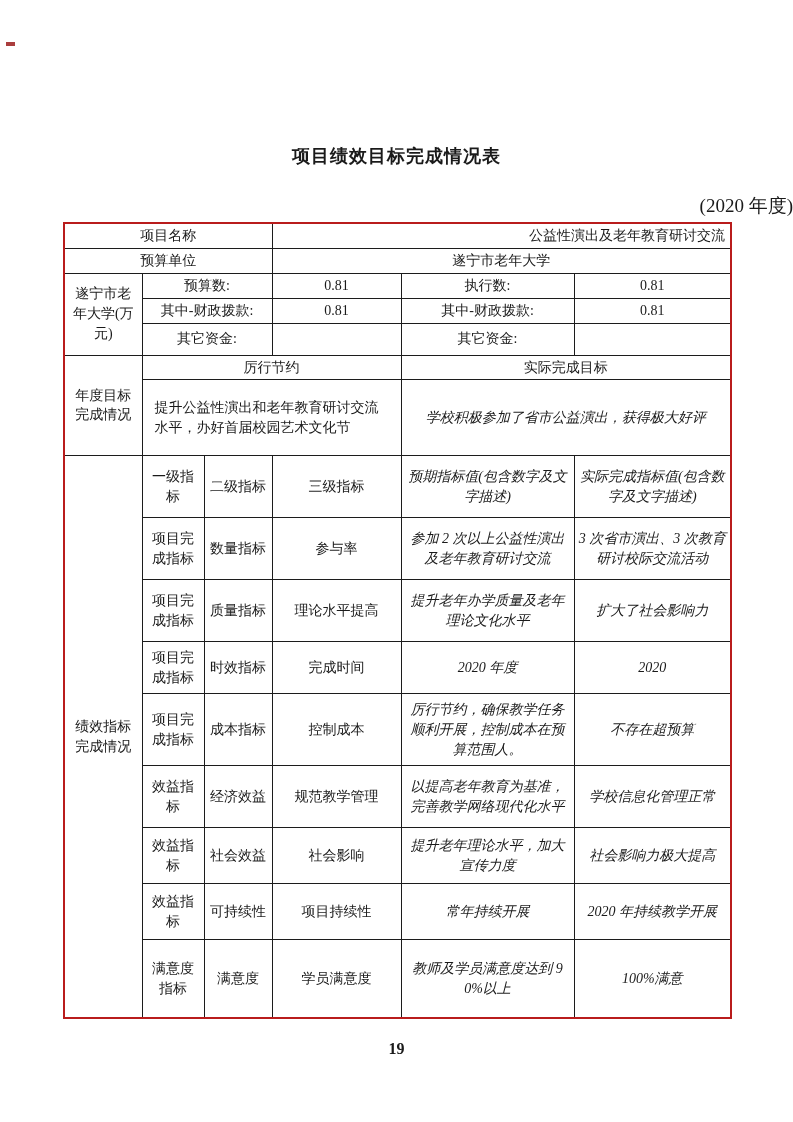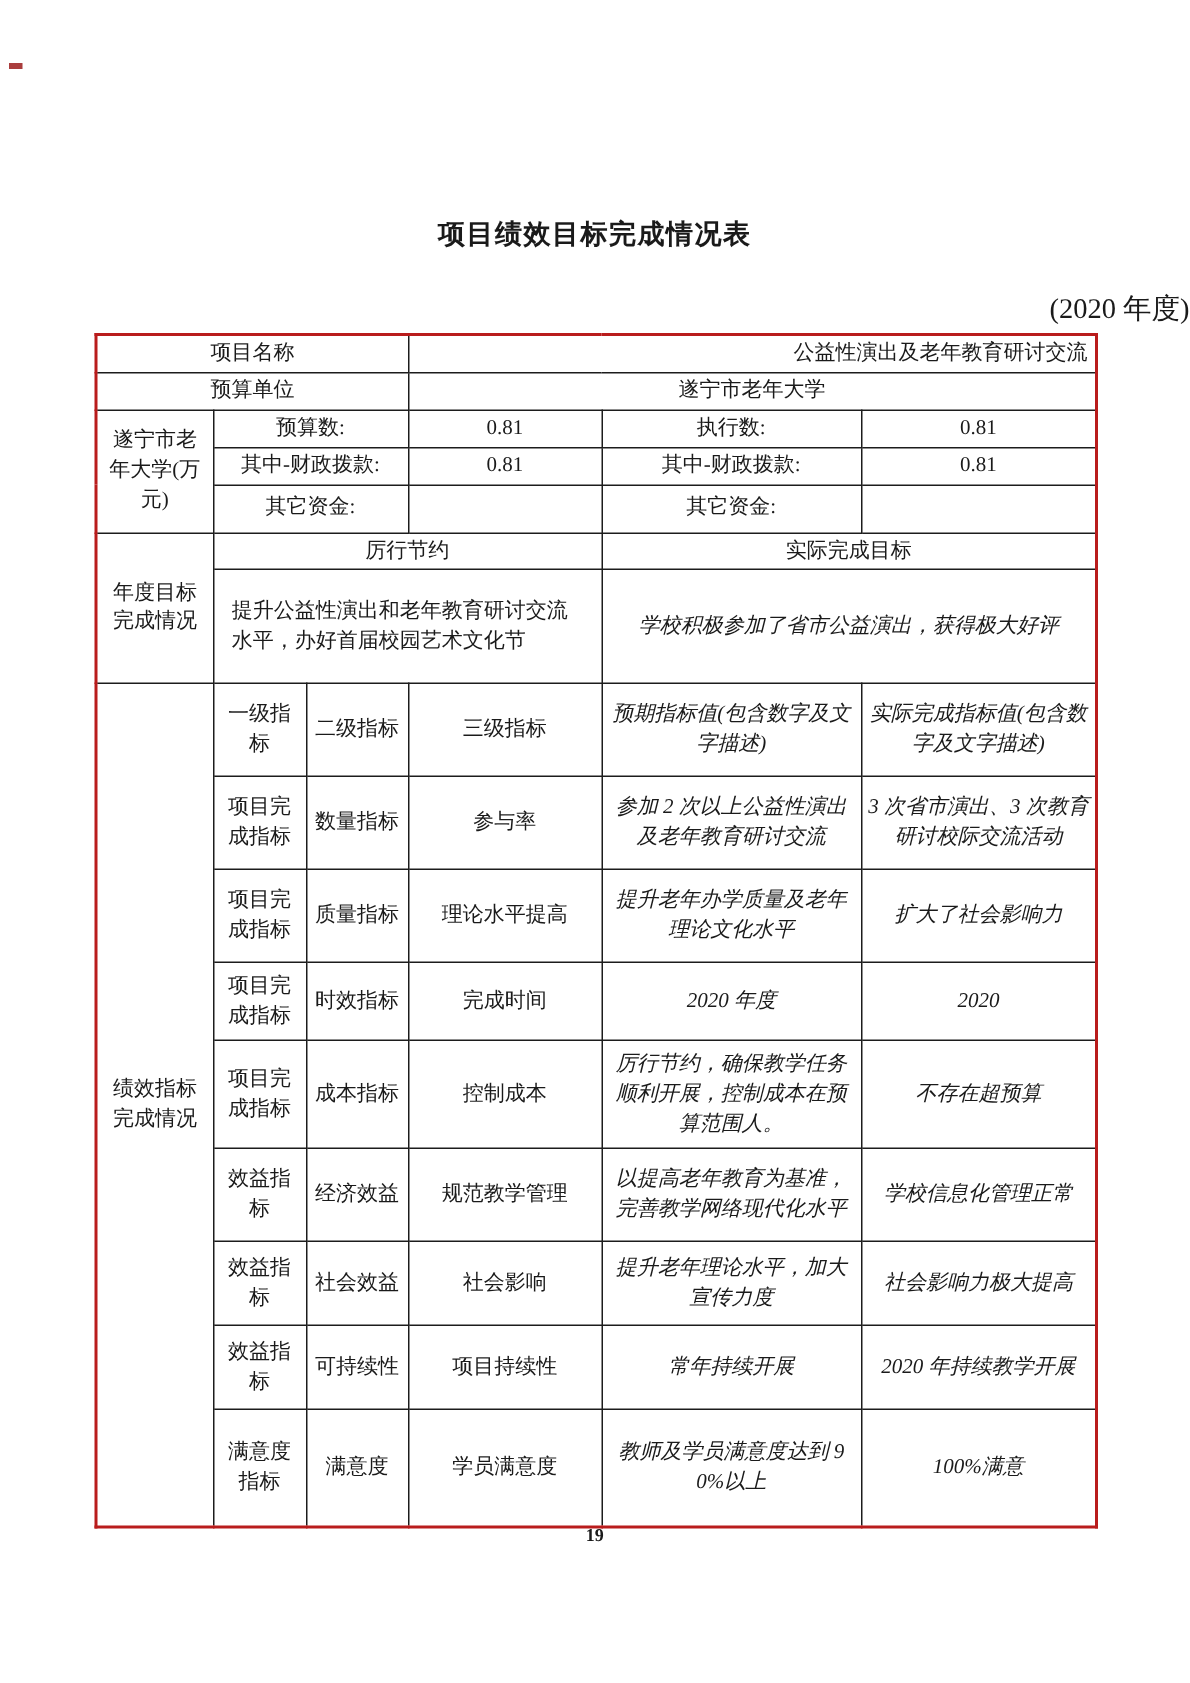--- a/index.html
+++ b/index.html
@@ -29,22 +29,22 @@
     border:1px solid #1c1c1c;
     font-size:14px;line-height:1.42;
     text-align:center;vertical-align:middle;
     padding:2px 5px;
     overflow:hidden;word-break:break-all;
   }
   td.left{text-align:right;padding-left:6px;}
   td.goal-left{text-align:left;padding:2px 12px;}
   td.wide-pad{padding:2px 4px;font-style:italic;}
   .pagenum{
-    position:absolute;left:63px;top:1016px;width:667px;text-align:center;
-    font-size:12px;font-weight:bold;
+    position:absolute;left:63px;top:1040px;width:667px;text-align:center;
+    font-size:16px;font-weight:bold;
   }
 </style>
 </head>
 <body>
 
 <div class="red-mark"></div>
 
 <div class="doc-title">项目绩效目标完成情况表</div>
 <div class="doc-subtitle">(2020 年度)</div>
 

